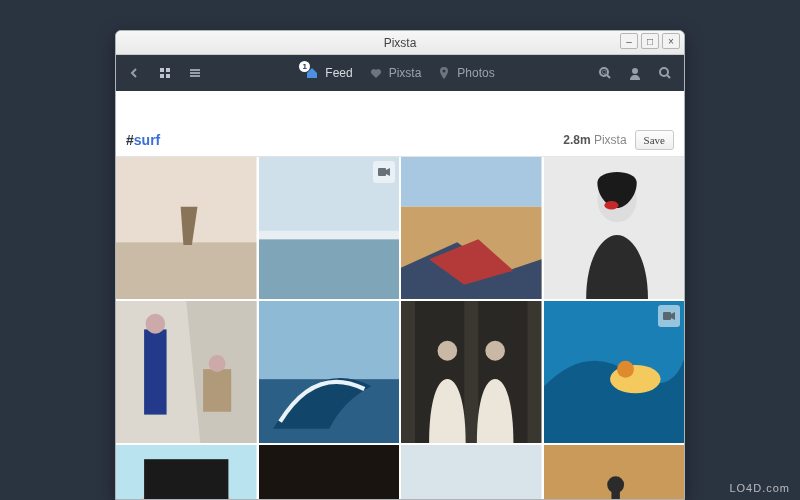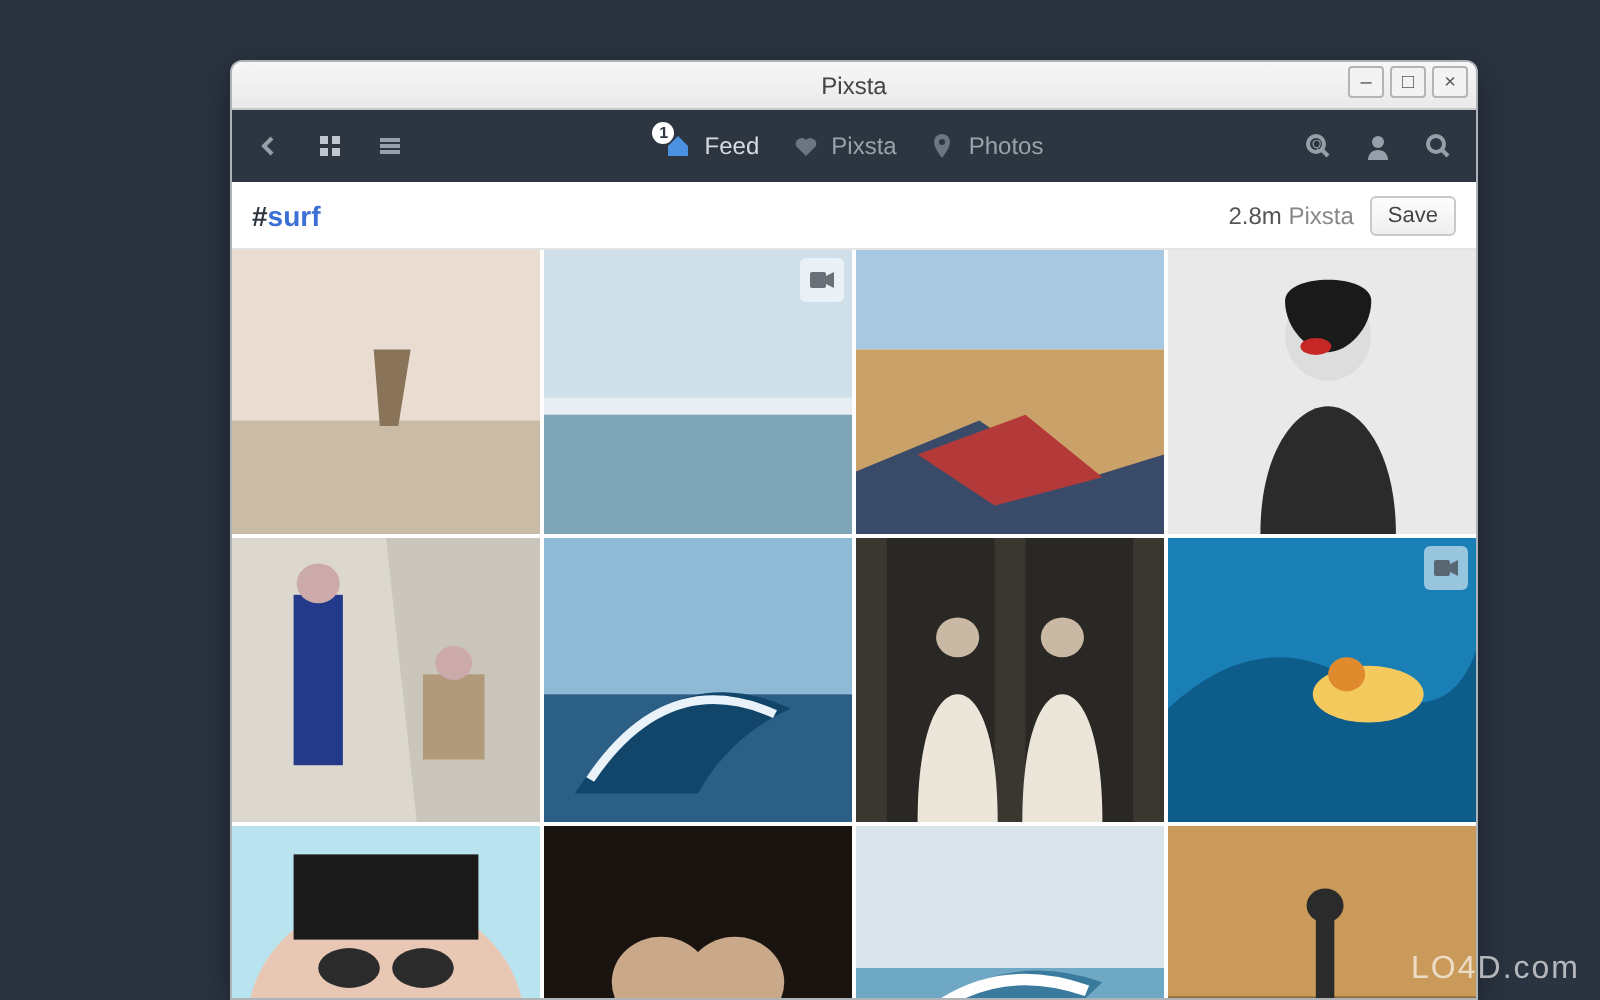--- a/index.html
+++ b/index.html
@@ -8,21 +8,21 @@
   height: 500px;
   background: #2a3340;
   font-family: -apple-system, "Helvetica Neue", Arial, sans-serif;
   overflow: hidden;
   position: relative;
 }
 .window {
   position: absolute;
   left: 115px;
   top: 30px;
-  width: 624px;
+  width: 570px;
   height: 470px;
   background: #fff;
   border: 1px solid #aeb3b8;
   border-radius: 6px 6px 0 0;
   overflow: hidden;
   box-shadow: 0 5px 18px rgba(0,0,0,.35);
 }
 .titlebar {
   height: 24px;
   background: linear-gradient(#f7f7f7,#e9e9e9);
@@ -104,35 +104,37 @@
 }
 .toolbar .right { display: flex; gap: 4px; }
 .subheader {
   height: 34px;
   background: #fff;
   border-bottom: 1px solid #e4e4e4;
   display: flex;
   align-items: center;
   padding: 0 10px;
   font-size: 14px;
+  margin-top: 32px;
 }
 .hashtag { color: #2d3640; font-weight: 600; }
 .hashtag .term { color: #3b6fd6; }
 .subheader .spacer { flex: 1; }
 .count { color: #888; font-size: 12px; }
-.count b { color: #555; font-weight: 400; text-align: right; }
+.count b { color: #555; font-weight: 700; text-align: right; }
 .save-btn {
   margin-left: 8px;
   padding: 3px 8px;
   font-size: 11px;
   border: 1px solid #c9c9c9;
   background: linear-gradient(#fdfdfd,#efefef);
   border-radius: 3px;
   cursor: pointer;
   color: #444;
+  font-family: Liberation Serif, serif;
 }
 .grid {
   display: grid;
   grid-template-columns: repeat(4, 1fr);
   grid-auto-rows: 142px;
   gap: 2px;
   background: #fff;
 }
 .tile {
   position: relative;
@@ -148,21 +150,21 @@
   border-radius: 3px;
   display: flex;
   align-items: center;
   justify-content: center;
 }
 .video-ind svg { width: 14px; height: 14px; opacity: .8; }
 .watermark {
   position: absolute;
   right: 10px;
   bottom: 6px;
-  font-size: 16px;
+  font-size: 11px;
   letter-spacing: 1px;
   color: rgba(255,255,255,.65);
   font-weight: 500;
 }
 </style>
 </head>
 <body>
 
 <div class="window">
 

